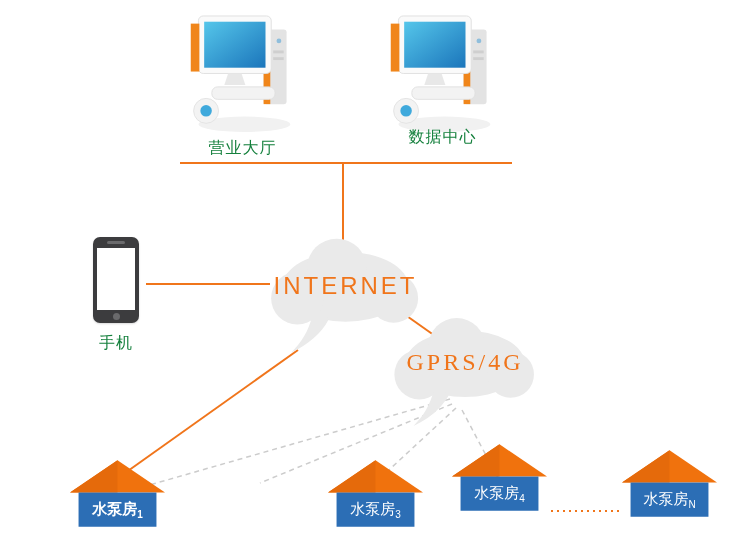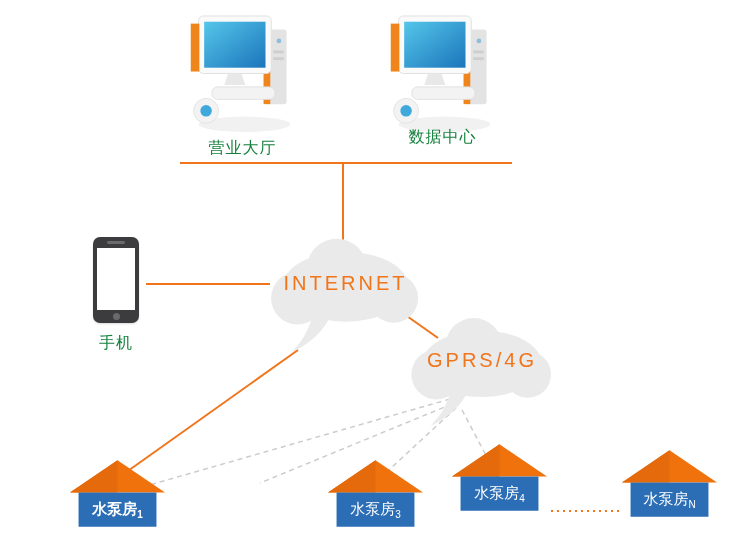--- a/index.html
+++ b/index.html
@@ -9,21 +9,21 @@
   }
   .abs { position:absolute; }
   svg.lines { position:absolute; left:0; top:0; width:750px; height:551px; pointer-events:none; }
   .node-label {
     position:absolute; color:#15803d; font-size:16px; text-align:center;
     letter-spacing:1px; white-space:nowrap;
   }
   .cloud-wrap { position:absolute; }
   .cloud-label {
     position:absolute; left:0; right:0; text-align:center;
-    color:#F0751B; font-size:20px; letter-spacing:3px; font-weight:500;
+    color:#F0751B; font-size:24px; letter-spacing:3px; font-weight:500;
   }
   .phone {
     position:absolute; width:46px; height:86px; background:#3c3c3e;
     border-radius:7px; box-shadow:0 1px 2px rgba(0,0,0,.15);
   }
   .phone .screen { position:absolute; left:4px; right:4px; top:11px; bottom:13px; background:#ffffff; }
   .phone .ear { position:absolute; left:14px; top:4px; width:18px; height:3px; border-radius:2px; background:#6a6a6c; }
   .phone .home { position:absolute; left:50%; bottom:3px; width:7px; height:7px; margin-left:-3.5px; border-radius:50%; background:#6a6a6c; }
   .house { position:absolute; width:95px; height:67px; }
   .house svg { display:block; }
@@ -110,21 +110,21 @@
   </div>
   <div class="node-label" style="left:85px; top:333px; width:62px;">手机</div>
 
   <div class="cloud-wrap" style="left:258px; top:238px; width:175px; height:115px;">
     <svg width="175" height="115">
         <use href="#cloud"></use>
       </svg>
     <div class="cloud-label" style="top:34px;">INTERNET</div>
   </div>
 
-  <div class="cloud-wrap" style="left:398px; top:318px; width:168px; height:108px;">
+  <div class="cloud-wrap" style="left:381px; top:318px; width:168px; height:108px;font-family:Liberation Serif, serif;">
     <svg width="168" height="108">
         <use href="#cloud"></use>
       </svg>
     <div class="cloud-label" style="top:31px;">GPRS/4G</div>
   </div>
 
   <div class="house" style="left:70px; top:460px;font-weight:bold;">
     <svg width="95" height="67">
         <use href="#house"></use>
       </svg>

